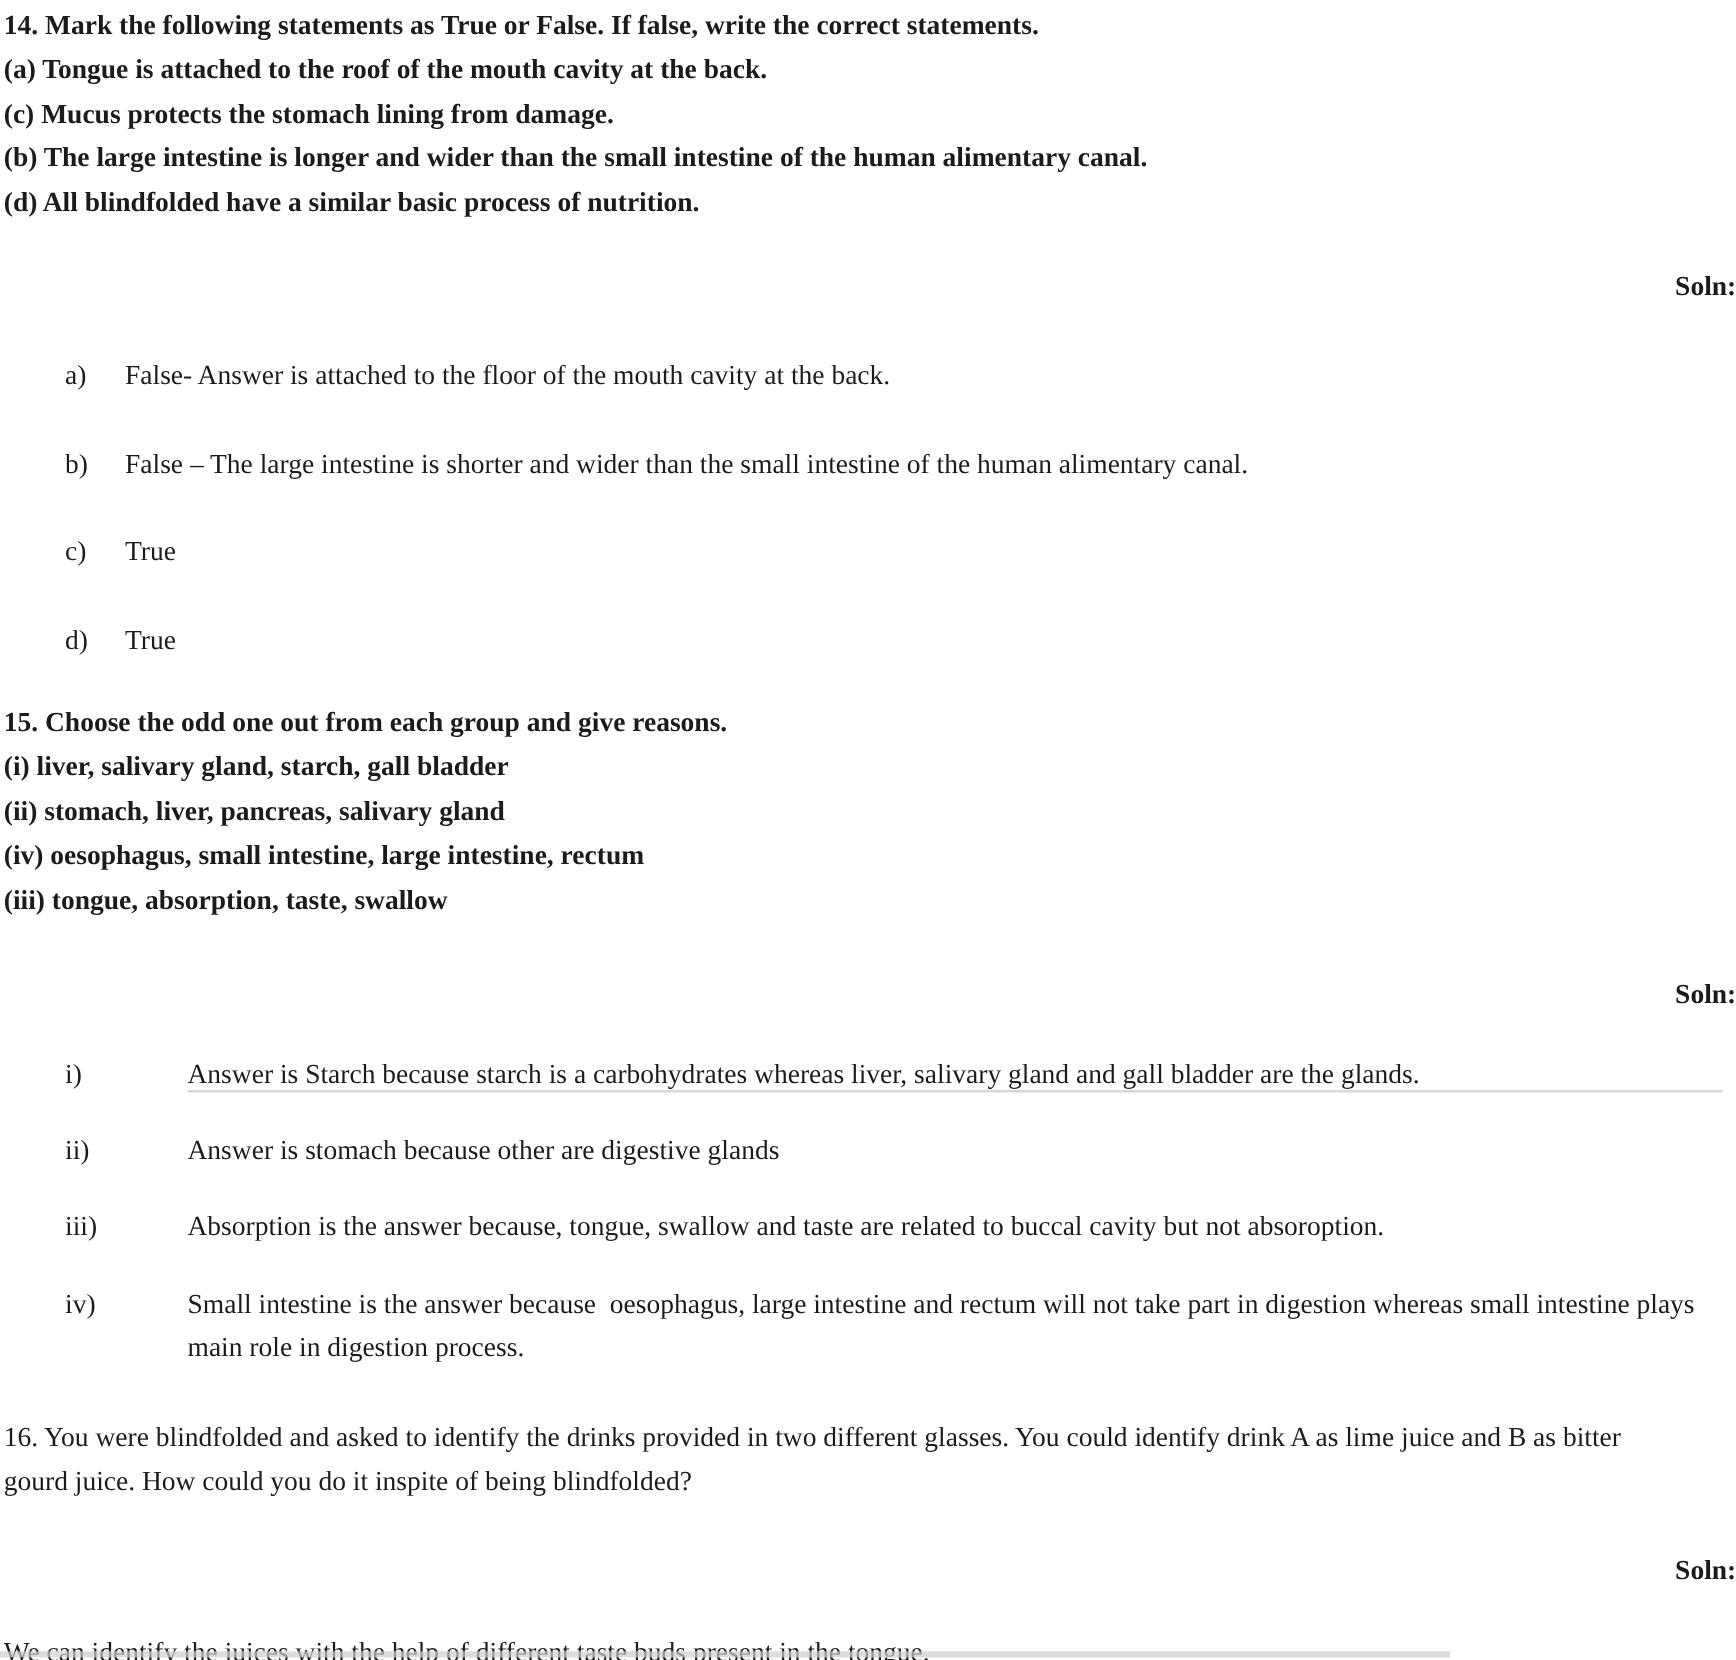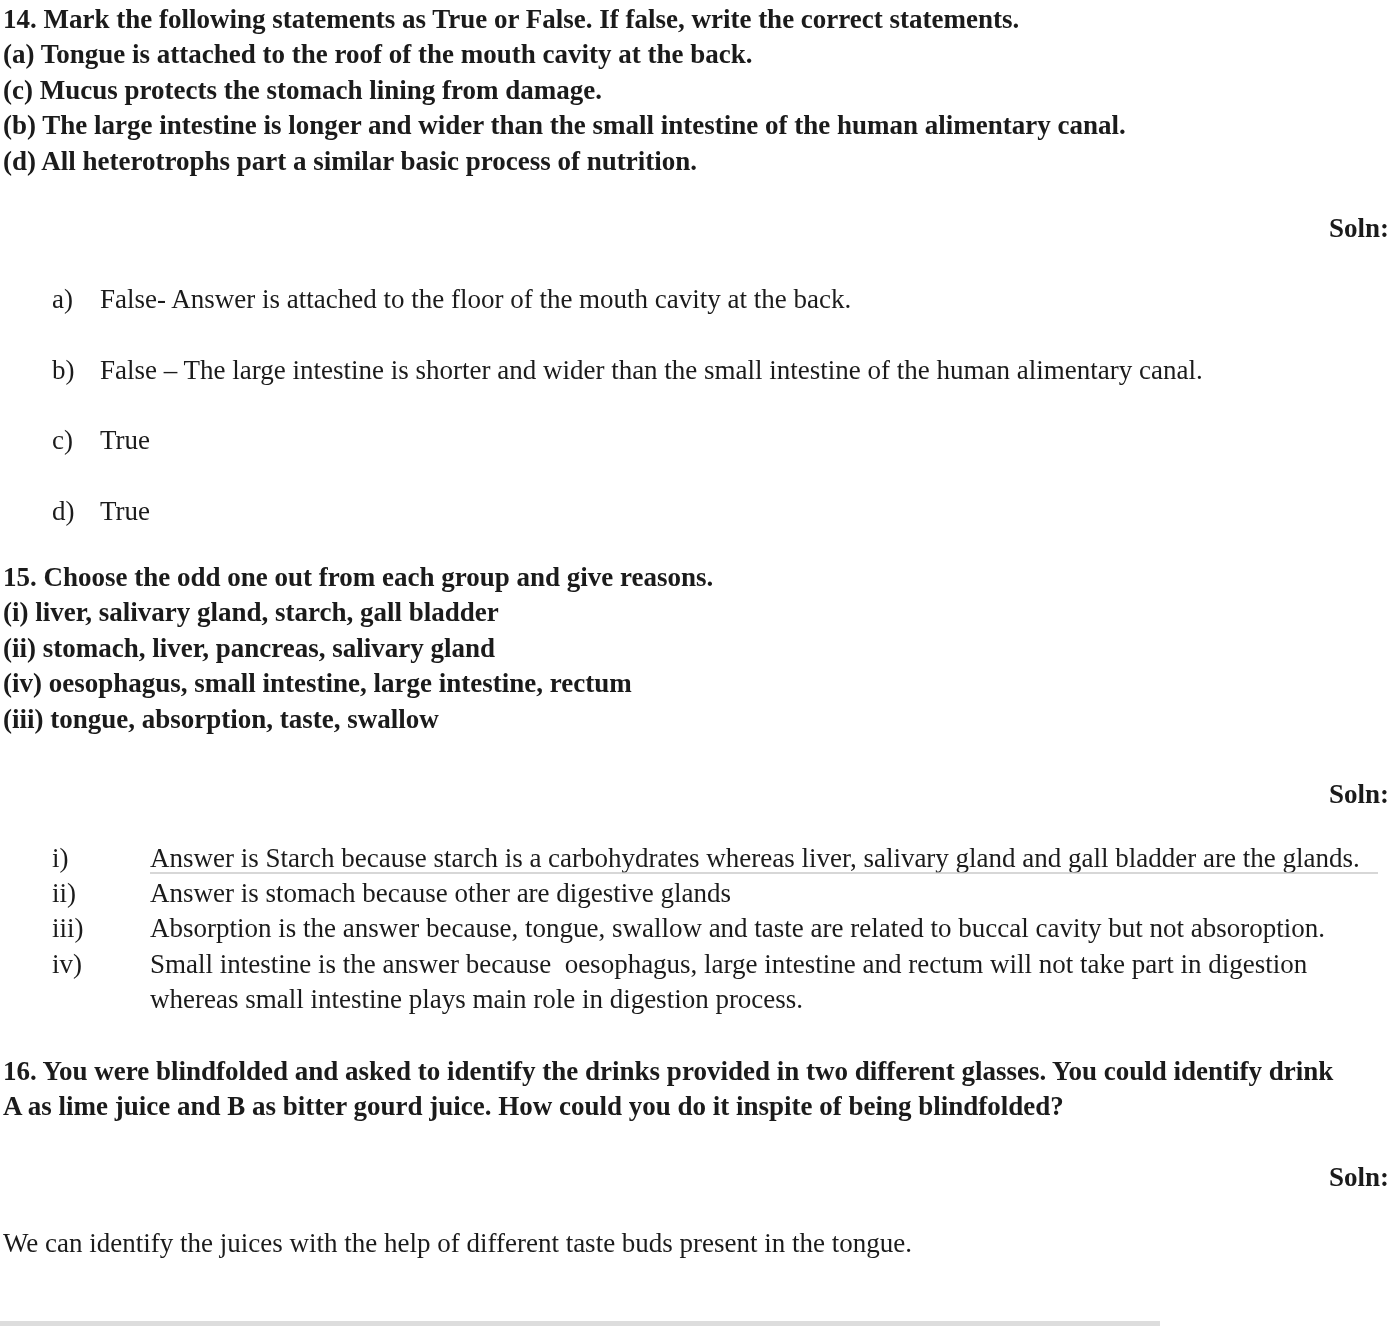--- a/index.html
+++ b/index.html
@@ -6,21 +6,21 @@
   .page {
     position: relative;
     width: 1389px;
     height: 1328px;
     overflow: hidden;
     box-sizing: border-box;
     padding: 2px 0 0 3px;
     background: #ffffff;
     color: #1b1b1b;
     font-family: "Liberation Serif", "DejaVu Serif", serif;
-    font-size: 27px;
+    font-size: 22px;
     line-height: 35.4px;
   }
   .bold { font-weight: bold; }
   .line { white-space: nowrap; }
 
   
   .q-block .line { white-space: nowrap; }
 
   
   .soln-label { font-weight: bold; text-align: right; }
@@ -33,24 +33,24 @@
   
   .alpha-list { margin-top: 36px; }
   .alpha-item { position: relative; padding-left: 97px; white-space: nowrap; }
   .alpha-item + .alpha-item { margin-top: 35px; }
   .alpha-item .marker { position: absolute; left: 49px; top: 0; }
 
   
   .roman-list { margin-top: 28px; width: 1386px; }
   .roman-item { position: relative; padding-left: 147px; }
   .roman-item .marker { position: absolute; left: 49px; top: 0; }
-  .roman-item .txt { white-space: pre-wrap; display: block; }
+  .roman-item .txt { white-space: pre-wrap; display: block; margin-top: 26px; }
 
   
-  .q16-par { width: 1340px; font-weight: bold; }
+  .q16-par { width: 1340px; font-weight: normal; }
 
   
   .underline-artifact {
     position: absolute;
     left: 150px; top: 872px;
     width: 1228px; height: 2px;
     background: #c9c9c9;
     opacity: 0.75;
   }
   .bottom-artifact {
@@ -64,21 +64,21 @@
 </head>
 <body>
 
 <div class="page">
 
   <section class="q-block">
     <div class="line bold">14. Mark the following statements as True or False. If false, write the correct statements.</div>
     <div class="line bold">(a) Tongue is attached to the roof of the mouth cavity at the back.</div>
     <div class="line bold">(c) Mucus protects the stomach lining from damage.</div>
     <div class="line bold">(b) The large intestine is longer and wider than the small intestine of the human alimentary canal.</div>
-    <div class="line bold">(d) All heterotrophs part a similar basic process of nutrition.</div>
+    <div class="line bold">(d) All blindfolded have a similar basic process of nutrition.</div>
   </section>
 
   <div class="soln-label mt32 line">Soln:</div>
   <div class="alpha-list">
     <div class="alpha-item">
       <span class="marker">a)</span>
       <span class="item-text">False- Answer is attached to the floor of the mouth cavity at the back.</span>
     </div>
     <div class="alpha-item">
       <span class="marker">b)</span>

